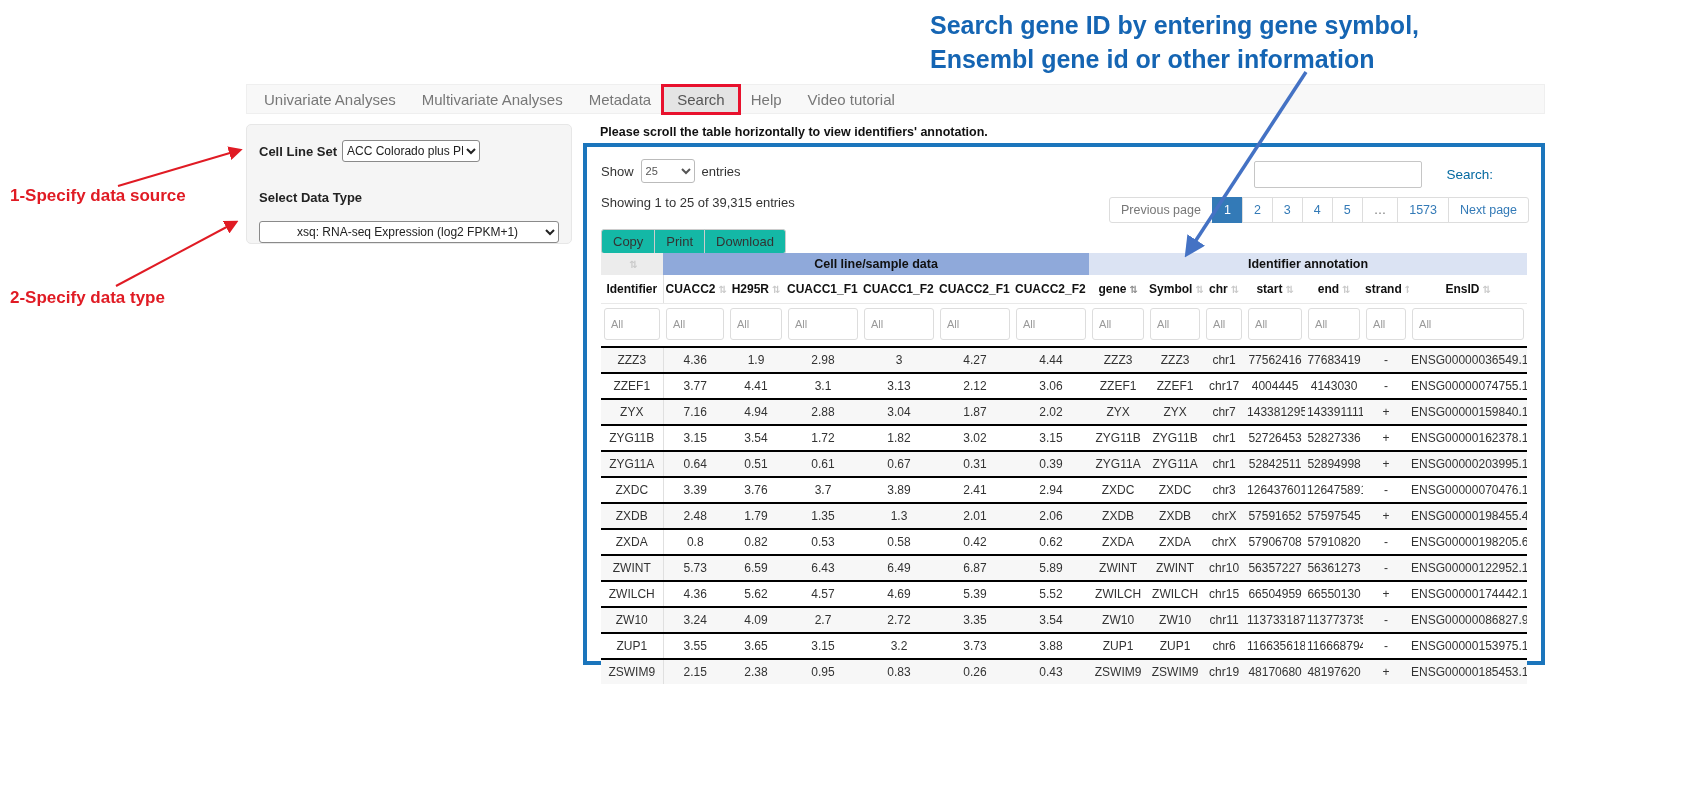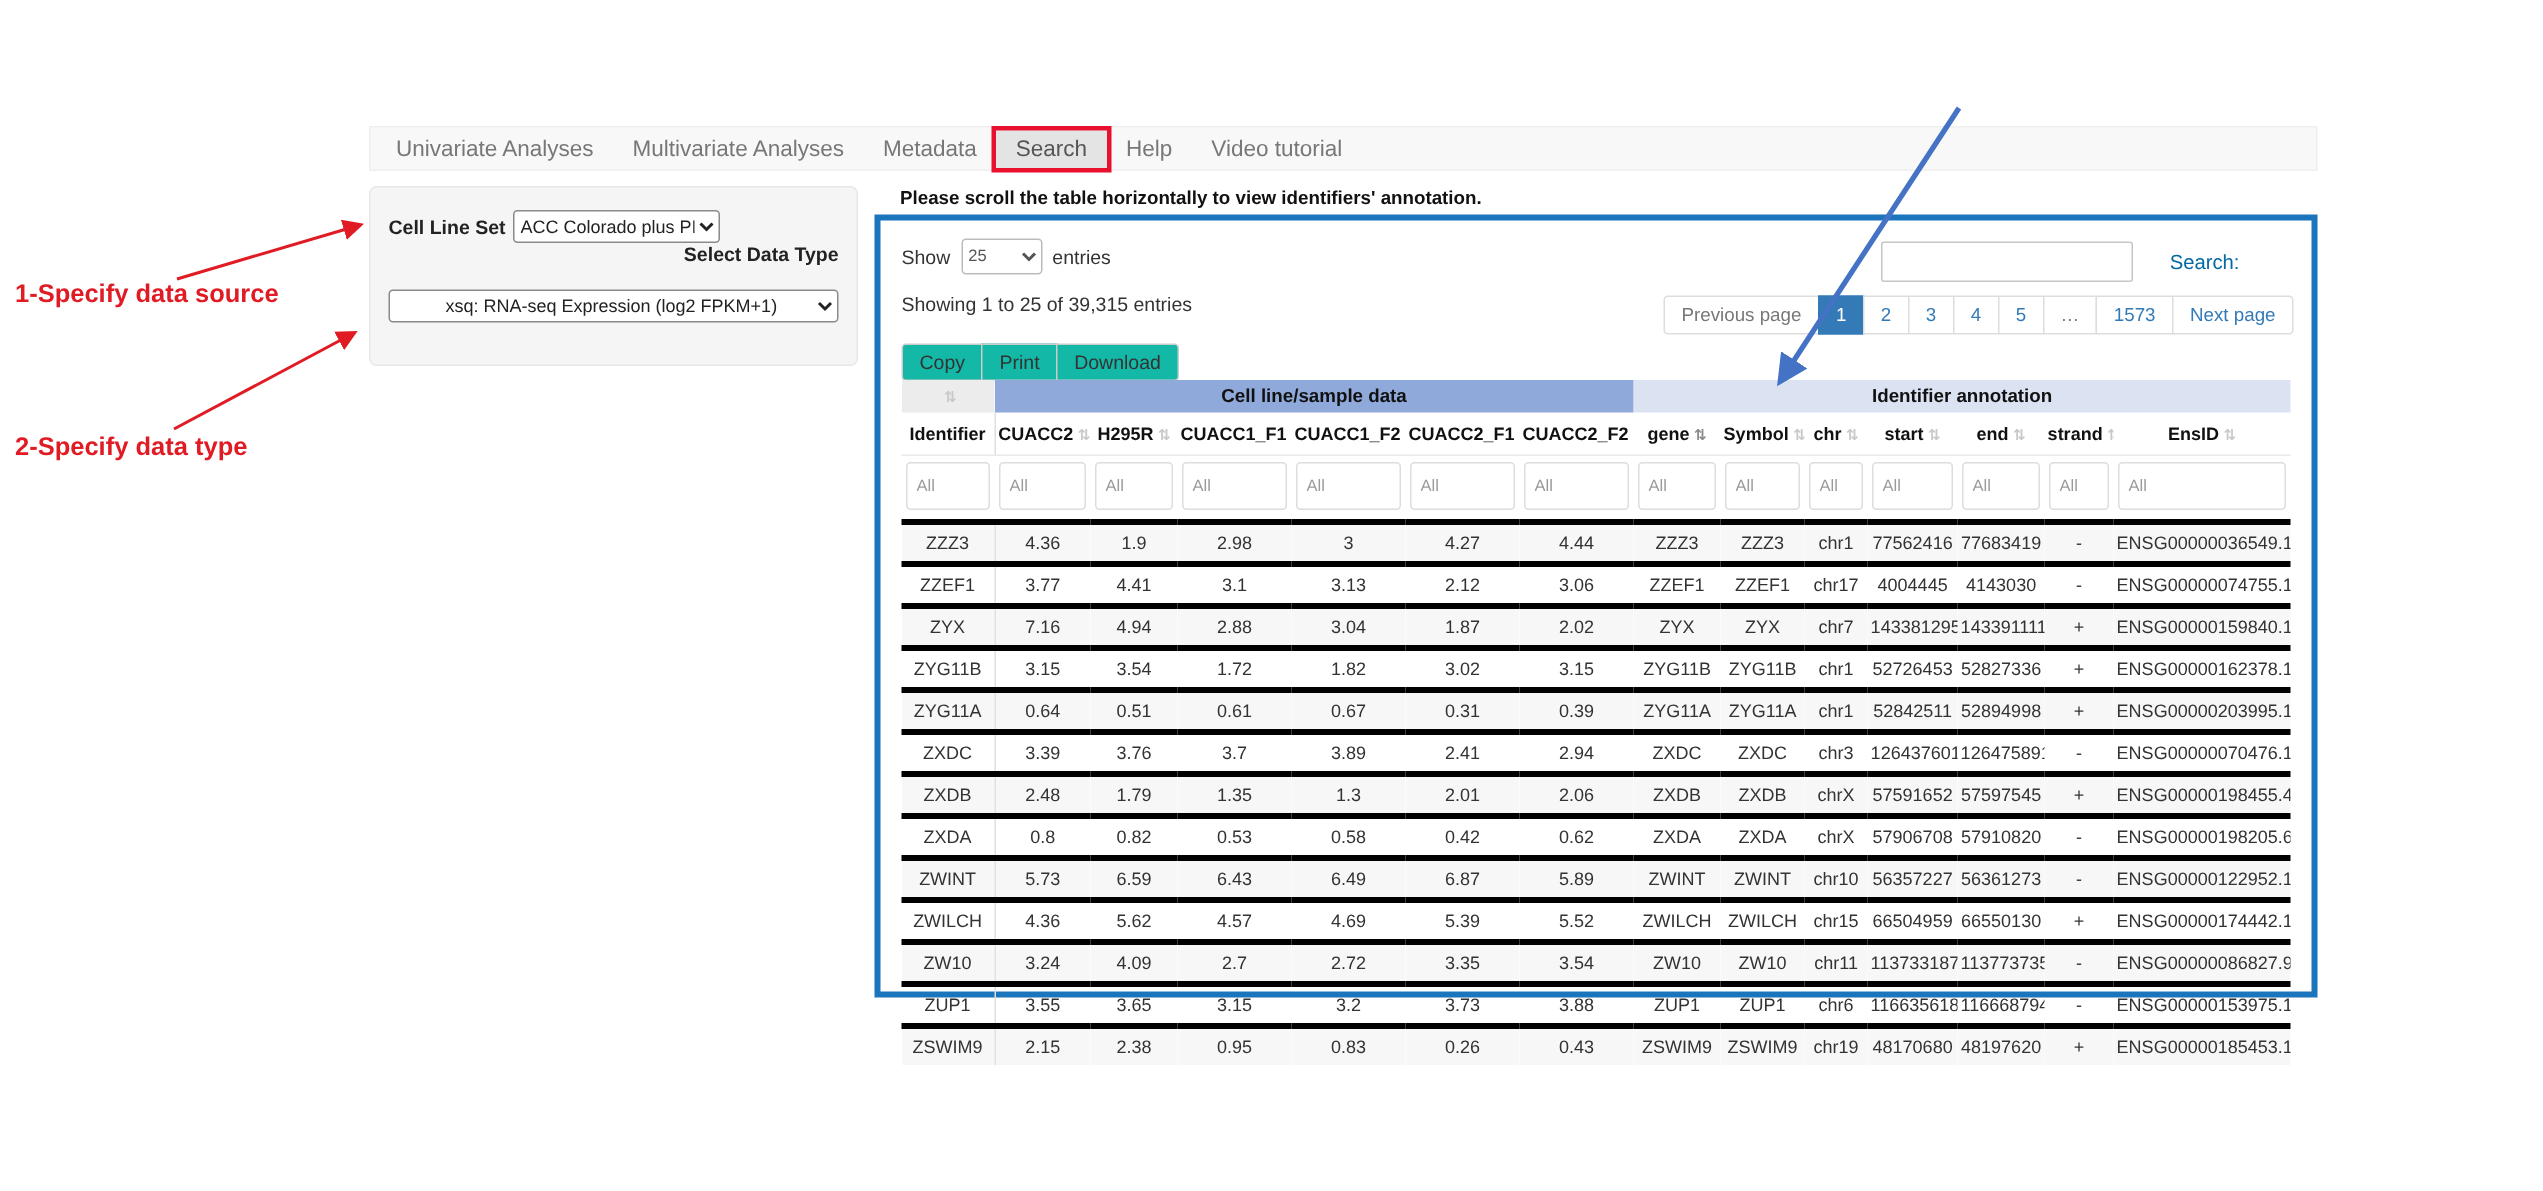--- a/index.html
+++ b/index.html
@@ -24,21 +24,21 @@
   .navbar{position:absolute;left:246px;top:84px;width:1299px;height:30px;background:#f8f8f8;border:1px solid #efefef;display:flex;align-items:center;padding-left:4px;}
   .nav-item{font-size:15px;color:#777;padding:4px 13px;cursor:pointer;white-space:nowrap;}
   .nav-item.active{background:#e4e4e4;color:#555;outline:3px solid #e8112d;}
 
   
   .side-panel{position:absolute;left:246px;top:124px;width:326px;height:120px;background:#f5f5f5;border:1px solid #e7e7e7;border-radius:5px;padding:15px 12px;}
   .side-row{display:flex;align-items:center;gap:5px;}
   .side-label{font-size:13px;font-weight:bold;color:#222;white-space:nowrap;}
   select{font-family:inherit;font-size:12px;color:#222;background:#fff;border:1px solid #8a8a8a;border-radius:3px;height:22px;}
   .cls-select{width:138px;}
-  .dtype-label{text-align:right;}
+  .dtype-label{margin-top:28px;}
   .dtype-select{width:100%;margin-top:16px;padding-left:33px;}
 
   
   .scroll-note{position:absolute;left:600px;top:125px;font-size:12.5px;font-weight:bold;color:#111;}
   .bluebox{position:absolute;left:583px;top:143px;width:962px;height:522px;border:4px solid var(--table-border-blue);background:#fff;}
   .dt-length{position:absolute;left:14px;top:12px;font-size:13px;color:#333;display:flex;align-items:center;gap:7px;}
   .dt-length select{width:54px;height:24px;border:1px solid #bbb;font-size:11px;color:#555;}
   .dt-search{position:absolute;right:48px;top:14px;display:flex;align-items:center;}
   .dt-search input{width:168px;height:27px;border:1px solid #c6c6c6;border-radius:2px;padding:2px 6px;font-size:13px;}
   .dt-search label{font-size:13.5px;color:#0369a1;margin-left:24px;}
@@ -60,21 +60,21 @@
   th,td{text-align:center;overflow:hidden;white-space:nowrap;}
   tr.group-row th{font-size:12.5px;font-weight:bold;color:#111;padding:4px 2px;}
   .grp-blank{background:#ececec;}
   .grp-cls{background:var(--group-header-blue);}
   .grp-ann{background:var(--group-header-lavender);}
   tr.header-row th{font-size:12px;font-weight:bold;color:#111;padding:7px 2px;border-bottom:1px solid #e9e9e9;cursor:pointer;}
   .sorticon{color:#c9c9c9;font-size:10px;margin-left:3px;}
   tr.filter-row td{padding:4px 3px 6px 3px;}
   tr.filter-row input{width:100%;border:1px solid #ddd;border-radius:3px;font-size:11px;color:#555;padding:3px 6px;height:32px;font-family:inherit;}
   tr.filter-row input::placeholder{color:#9a9a9a;}
-  tbody tr.data-row{border-top:4px solid #000000;}
+  tbody tr.data-row{border-top:2px solid #000000;}
   tbody tr.data-row:nth-child(odd){background:#f7f7f7;}
   tbody td{font-size:12px;color:#333;padding:5px 2px;}
   tbody td:first-child, tr.header-row th:first-child{border-right:1px solid #e0e0e0;}
 </style>
 </head>
 <body>
 
 <div id="stage">
 
   <svg id="arrow-layer">
@@ -87,20 +87,24 @@
       </marker>
     </defs>
     <line x1="118" y1="186" x2="240" y2="150" stroke="#e01b24" stroke-width="2" marker-end="url(#arr-red)"></line>
     <line x1="116" y1="286" x2="236" y2="222" stroke="#e01b24" stroke-width="2" marker-end="url(#arr-red)"></line>
     <line x1="1306" y1="72" x2="1187" y2="254" stroke="#4472c4" stroke-width="3.5" marker-end="url(#arr-blue)"></line>
   </svg>
 
   <div class="red-note" style="left:10px;top:186px;">1-Specify data source</div>
   <div class="red-note" style="left:10px;top:288px;">2-Specify data type</div>
 
+  <div class="blue-note">
+    <div>Search gene ID by entering gene symbol,</div>
+    <div>Ensembl gene id or other information</div>
+  </div>
 
   <div class="navbar" id="navbar">
       <div class="nav-item">Univariate Analyses</div>
       <div class="nav-item">Multivariate Analyses</div>
       <div class="nav-item">Metadata</div>
       <div class="nav-item active">Search</div>
       <div class="nav-item">Help</div>
       <div class="nav-item">Video tutorial</div>
     </div>
 

